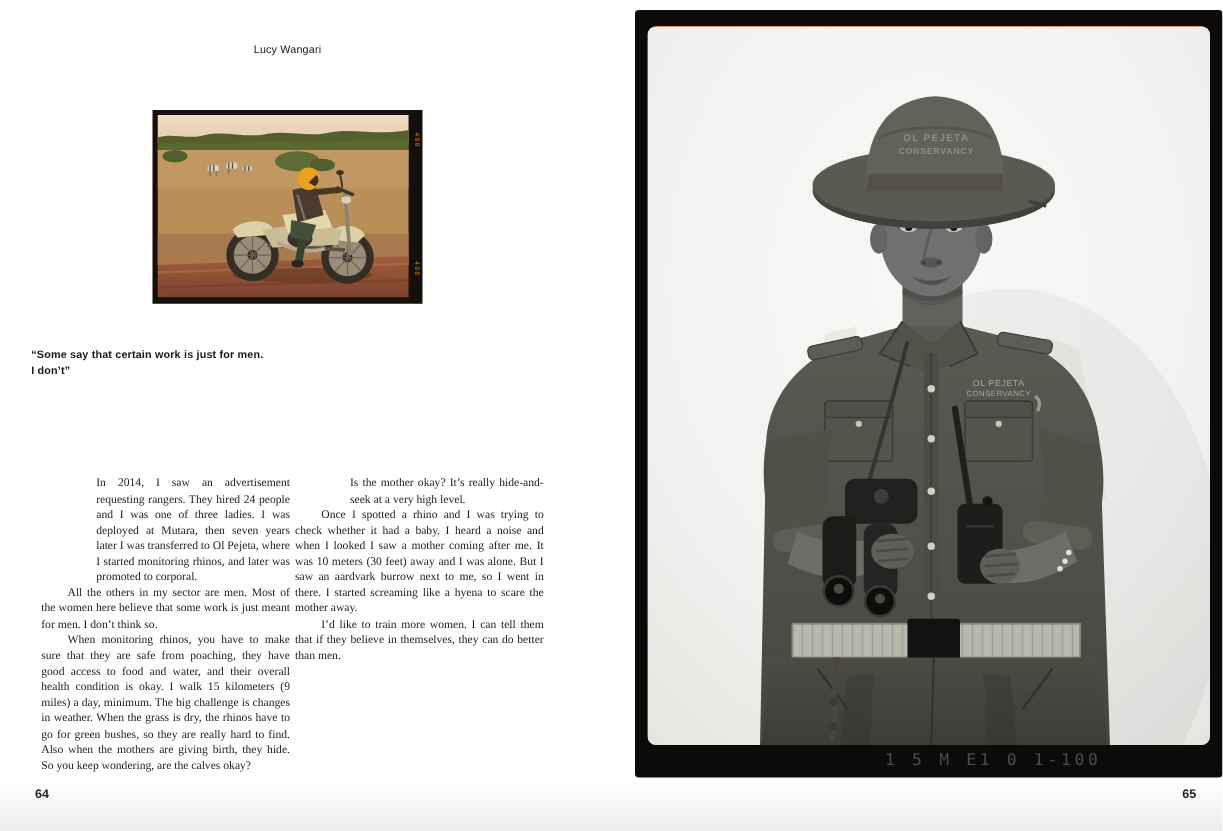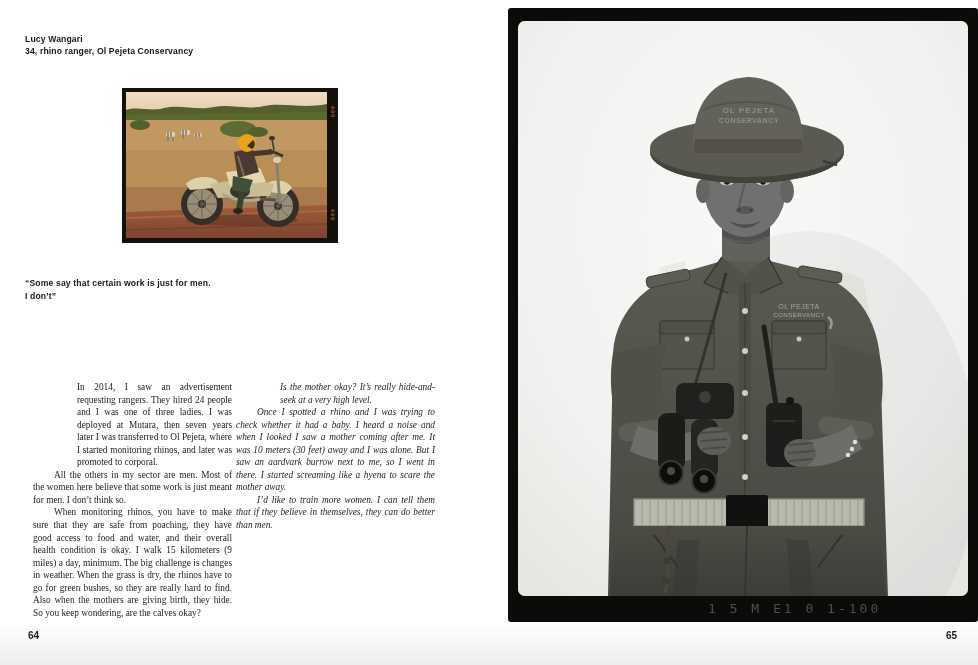--- a/index.html
+++ b/index.html
@@ -5,38 +5,38 @@
   * { margin:0; padding:0; box-sizing:border-box; }
   html,body { width:978px; height:665px; background:#ffffff; overflow:hidden; }
   body { font-family:"Liberation Sans", sans-serif; position:relative; }
 
   .spread { position:absolute; inset:0; background:#ffffff; }
 
   
   .left-page  { position:absolute; left:0; top:0; width:489px; height:665px; }
   .right-page { position:absolute; left:489px; top:0; width:489px; height:665px; }
 
-  .header-block { position:absolute; left:25px; top:33px; width:410px; 
-                  font-weight:700; font-size:8.6px; line-height:12px; color:#161616; letter-spacing:.15px; }
+  .header-block { position:absolute; left:25px; top:33px; width:410px; text-align:center;
+                  font-weight:400; font-size:8.6px; line-height:12px; color:#161616; letter-spacing:.15px; }
 
   .photo-frame { position:absolute; left:122px; top:88px; width:216px; height:155px;
                  background:#15100b; padding:4px 11px 5px 4px; }
   .photo-frame svg { display:block; width:100%; height:100%; }
   .film-mark-v { position:absolute; right:2px; color:#e07c0a; font-size:5px; letter-spacing:1px;
                  writing-mode:vertical-rl; font-family:"DejaVu Sans Mono", monospace; }
   .film-mark-v.m1 { top:18px; }
   .film-mark-v.m2 { bottom:22px; }
 
   .pull-quote { position:absolute; left:25px; top:277px; width:410px; 
                 font-weight:700; font-size:8.6px; line-height:13px; color:#161616; letter-spacing:.15px; }
 
   .col { position:absolute; top:381px; width:199px; font-family:"Liberation Serif", serif;
          font-size:9.3px; line-height:12.55px; color:#1c1c1c; text-align:justify; }
   .col1 { left:33px; }
-  .col2 { left:236px;font-style:italic; }
+  .col2 { left:236px; }
   .col p { text-indent:21px; }
   .col p.no-indent { text-indent:0;margin-left:44px; }
 
   .page-num { position:absolute; top:630px; font-weight:700; font-size:10px; color:#1f1f1f; }
   .page-num.left  { left:28px; }
   .page-num.right { right:21px; }
 
   
   .portrait-frame { position:absolute; left:508px; top:8px; width:470px; height:614px;
                     background:#0b0b0a; border-radius:3px; }
@@ -51,21 +51,20 @@
 </style>
 </head>
 <body>
 
 <div class="spread">
 
   <div class="left-page">
 
     <div class="header-block">
       <div>Lucy Wangari</div>
-      <div>34, rhino ranger, Ol Pejeta Conservancy</div>
     </div>
 
     <div class="photo-frame">
       <svg viewBox="0 0 201 146" preserveAspectRatio="none">
         <defs>
           <linearGradient id="skyG" x1="0" y1="0" x2="0" y2="1">
             <stop offset="0" stop-color="#eedcc2"></stop>
               <stop offset="1" stop-color="#e6ccab"></stop>
           </linearGradient>
           <linearGradient id="fieldG" x1="0" y1="0" x2="0" y2="1">

